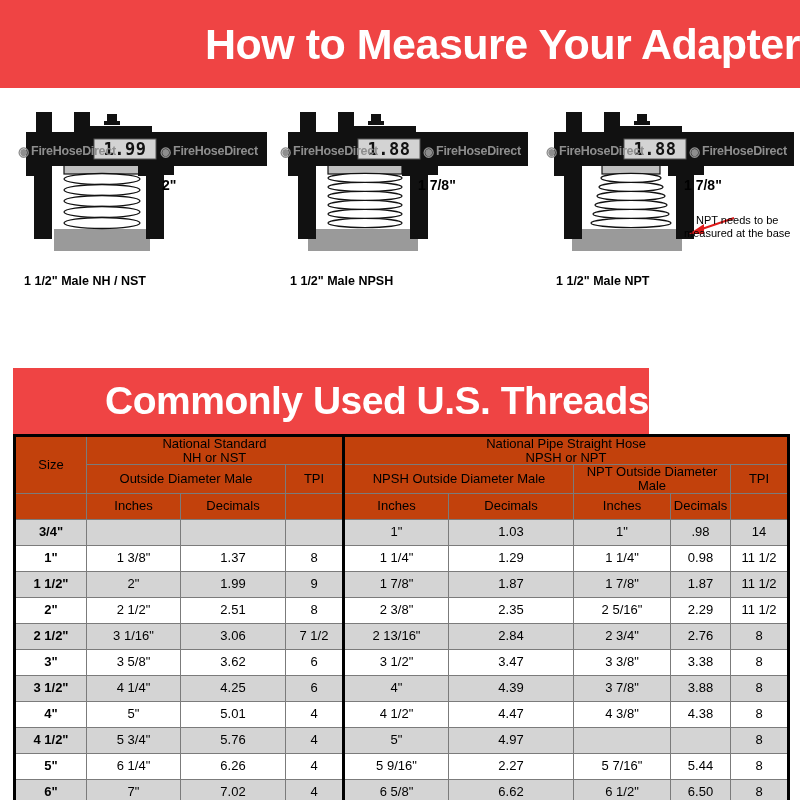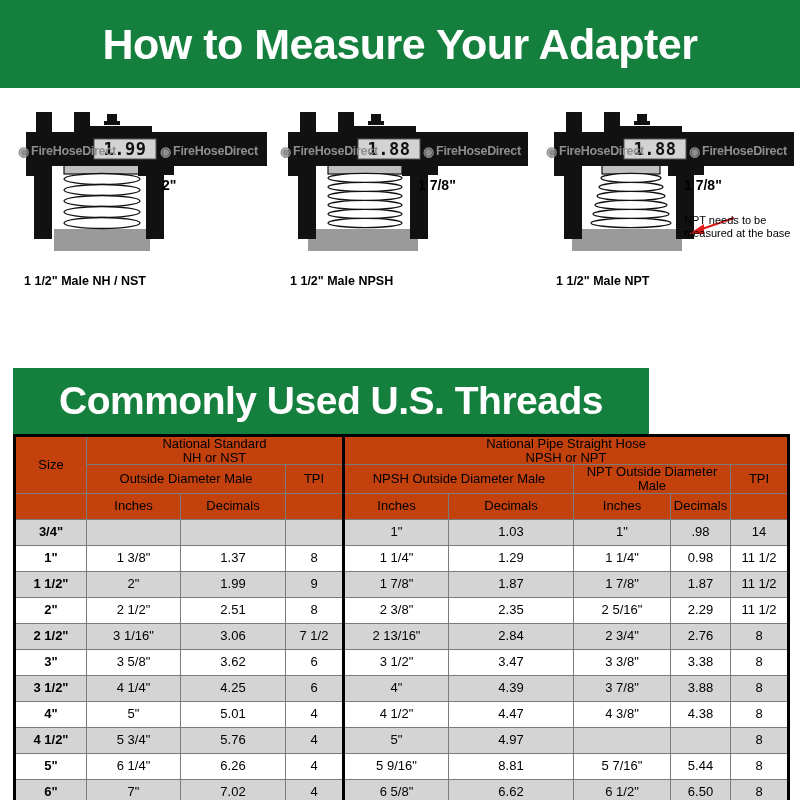--- a/index.html
+++ b/index.html
@@ -8,22 +8,22 @@
     width: 800px; height: 800px;
     background: #ffffff;
     font-family: "Liberation Sans", sans-serif;
     overflow: hidden;
   }
   #page { position: relative; width: 800px; height: 800px; background: #fff; }
 
   
   .titlebar {
     position: absolute;
-    background: #15803d;
-    display: flex; align-items: center; justify-content: center;
+    background: #ef4444;
+    display: flex; align-items: center; justify-content: flex-end;
   }
   .titlebar .txt {
     color: #ffffff;
     font-weight: bold;
     letter-spacing: -0.5px;
     white-space: nowrap;
   }
   #title-main { left: 0; top: 0; width: 800px; height: 88px; }
   #title-main .txt { font-size: 43px; }
   #title-table { left: 13px; top: 368px; width: 636px; height: 66px; }
@@ -48,20 +48,21 @@
   }
   .read-label {
     position: absolute;
     font-size: 14px; font-weight: bold; color: #000;
     white-space: nowrap;
   }
   .npt-note {
     position: absolute; left: 140px; top: 108px;
     font-size: 11px; color: #000; line-height: 13px;
     white-space: nowrap;
+    text-align: center;
   }
 
   
   .wm-strip {
     position: absolute;
     height: 16px;
     display: flex; align-items: center;
     font-size: 12.5px; font-weight: bold;
     color: #8e8e8e;
     letter-spacing: -0.3px;
@@ -399,21 +400,21 @@
           <td></td>
           <td></td>
           <td>8</td>
         </tr>
         <tr class="plain">
           <td class="sizecell">5"</td>
           <td>6 1/4"</td>
           <td>6.26</td>
           <td>4</td>
           <td class="thickleft">5 9/16"</td>
-          <td>8.81</td>
+          <td>2.27</td>
           <td>5 7/16"</td>
           <td>5.44</td>
           <td>8</td>
         </tr>
         <tr class="shade">
           <td class="sizecell thickbottom">6"</td>
           <td class="thickbottom">7"</td>
           <td class="thickbottom">7.02</td>
           <td class="thickbottom">4</td>
           <td class="thickleft thickbottom">6 5/8"</td>

